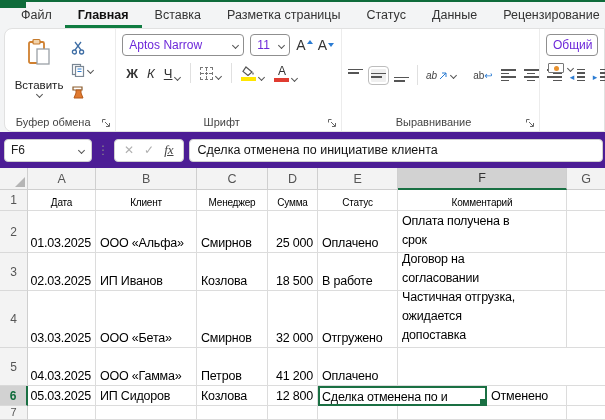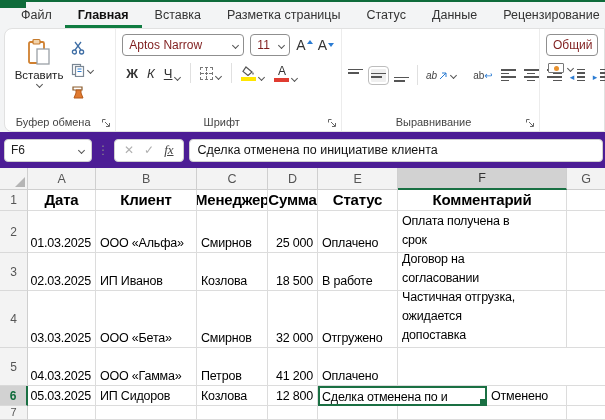--- a/index.html
+++ b/index.html
@@ -21,28 +21,28 @@
   .group { position:relative; padding:5px 6px 17px 6px; border-right:1px solid #ececec; display:flex; }
   .group-label { position:absolute; bottom:3px; left:0; right:14px; text-align:center;
     font-size:11px; color:#444; white-space:nowrap; }
   .launcher { position:absolute; bottom:3px; right:4px; width:10px; height:10px; }
   .chev { width:7px; height:7px; display:inline-block; position:relative; }
   .chev::before { content:""; position:absolute; left:1px; top:1px; width:4px; height:4px;
     border-right:1.2px solid #555; border-bottom:1.2px solid #555; transform:rotate(45deg); }
 
   
   .paste-btn { display:flex; flex-direction:column; align-items:center; width:56px; padding-top:4px; }
-  .paste-label { font-size:11.5px; color:#222; margin-top:3px; }
+  .paste-label { font-size:11.5px; color:#222; margin-top:13px; }
   .clip-tools { display:flex; flex-direction:column; justify-content:flex-start; gap:6px; padding-top:6px; margin-left:4px; }
   .tool { display:flex; align-items:center; gap:2px; height:16px; }
 
   
   .fontgrp-inner { display:flex; flex-direction:column; gap:6px; }
   .combo { border:1px solid #8f8f8f; border-radius:4px; height:22px; display:flex;
-    align-items:center; padding:0 4px 0 6px; font-size:12px; color:#7f1d1d; background:#fff; justify-content:space-between;text-align:center; }
+    align-items:center; padding:0 4px 0 6px; font-size:12px; color:#6d28d9; background:#fff; justify-content:space-between;text-align:center; }
   .row-flex { display:flex; align-items:center; gap:6px; }
   .fmt-row { display:flex; align-items:center; gap:9px; padding-left:4px; height:22px; }
   .fmt-btn { font-size:13px; color:#333; display:flex; align-items:flex-end; gap:2px; }
   .bold-zh { font-weight:bold; }
   .italic-k { font-style:italic; }
   .underline-ch { text-decoration:underline; }
   .vsep { width:1px; height:20px; background:#e0e0e0; }
   .sizeA { font-size:14px; color:#333; position:relative; padding-right:6px; }
   .sizeA .caret-up::before, .sizeA .caret-dn::before { content:""; position:absolute; right:-1px; top:3px;
     border-left:3.5px solid transparent; border-right:3.5px solid transparent; }
@@ -102,21 +102,21 @@
   .corner::after { content:""; position:absolute; right:2px; bottom:2px;
     border-left:10px solid transparent; border-bottom:10px solid #b5b5b5; }
   .grow { display:flex; }
   .rn { width:28px; background:#f3f3f3; border-right:1px solid #cfcfcf; border-bottom:1px solid #d9d9d9;
     display:flex; align-items:center; justify-content:center; font-size:12px; color:#555; flex:none; }
   .rn.selrow { background:#d2d2d2; border-right:2px solid #1a7043; color:#0e6b3a; font-weight:bold; }
   .cell { border-right:1px solid #dcdcdc; border-bottom:1px solid #dcdcdc; padding:0 4px 2px 4px;
     font-size:12.5px; color:#000; display:flex; align-items:flex-end; overflow:hidden; flex:none; }
   .cA{width:68px;} .cB{width:101px;} .cC{width:71px;} .cD{width:50px;} .cE{width:80px;} .cF{width:169px;} .cG{flex:1 1 auto; border-right:none;}
   .cell.right { justify-content:flex-end; }
-  .cell.hdr { font-weight:bold; justify-content:center; font-size:15px; }
+  .cell.hdr { font-weight:normal; justify-content:center; font-size:10px; }
   .cell.comment { white-space:pre-line; line-height:19px; }
   .cell.selcell { position:relative; border:2px solid #1a7043; padding:0 2px 0 2px; }
   .cell.selcell::after { content:""; position:absolute; right:-1px; bottom:-1px; width:5px; height:5px;
     background:#1a7043; border:1px solid #fff; }
   .r1{height:21px;} .r2{height:42px;} .r3{height:38px;} .r4{height:57px;} .r5{height:38px;} .r6{height:20px;} .r7{height:14px;}
 </style>
 </head>
 <body>
 
 <div class="win-strip"></div>

